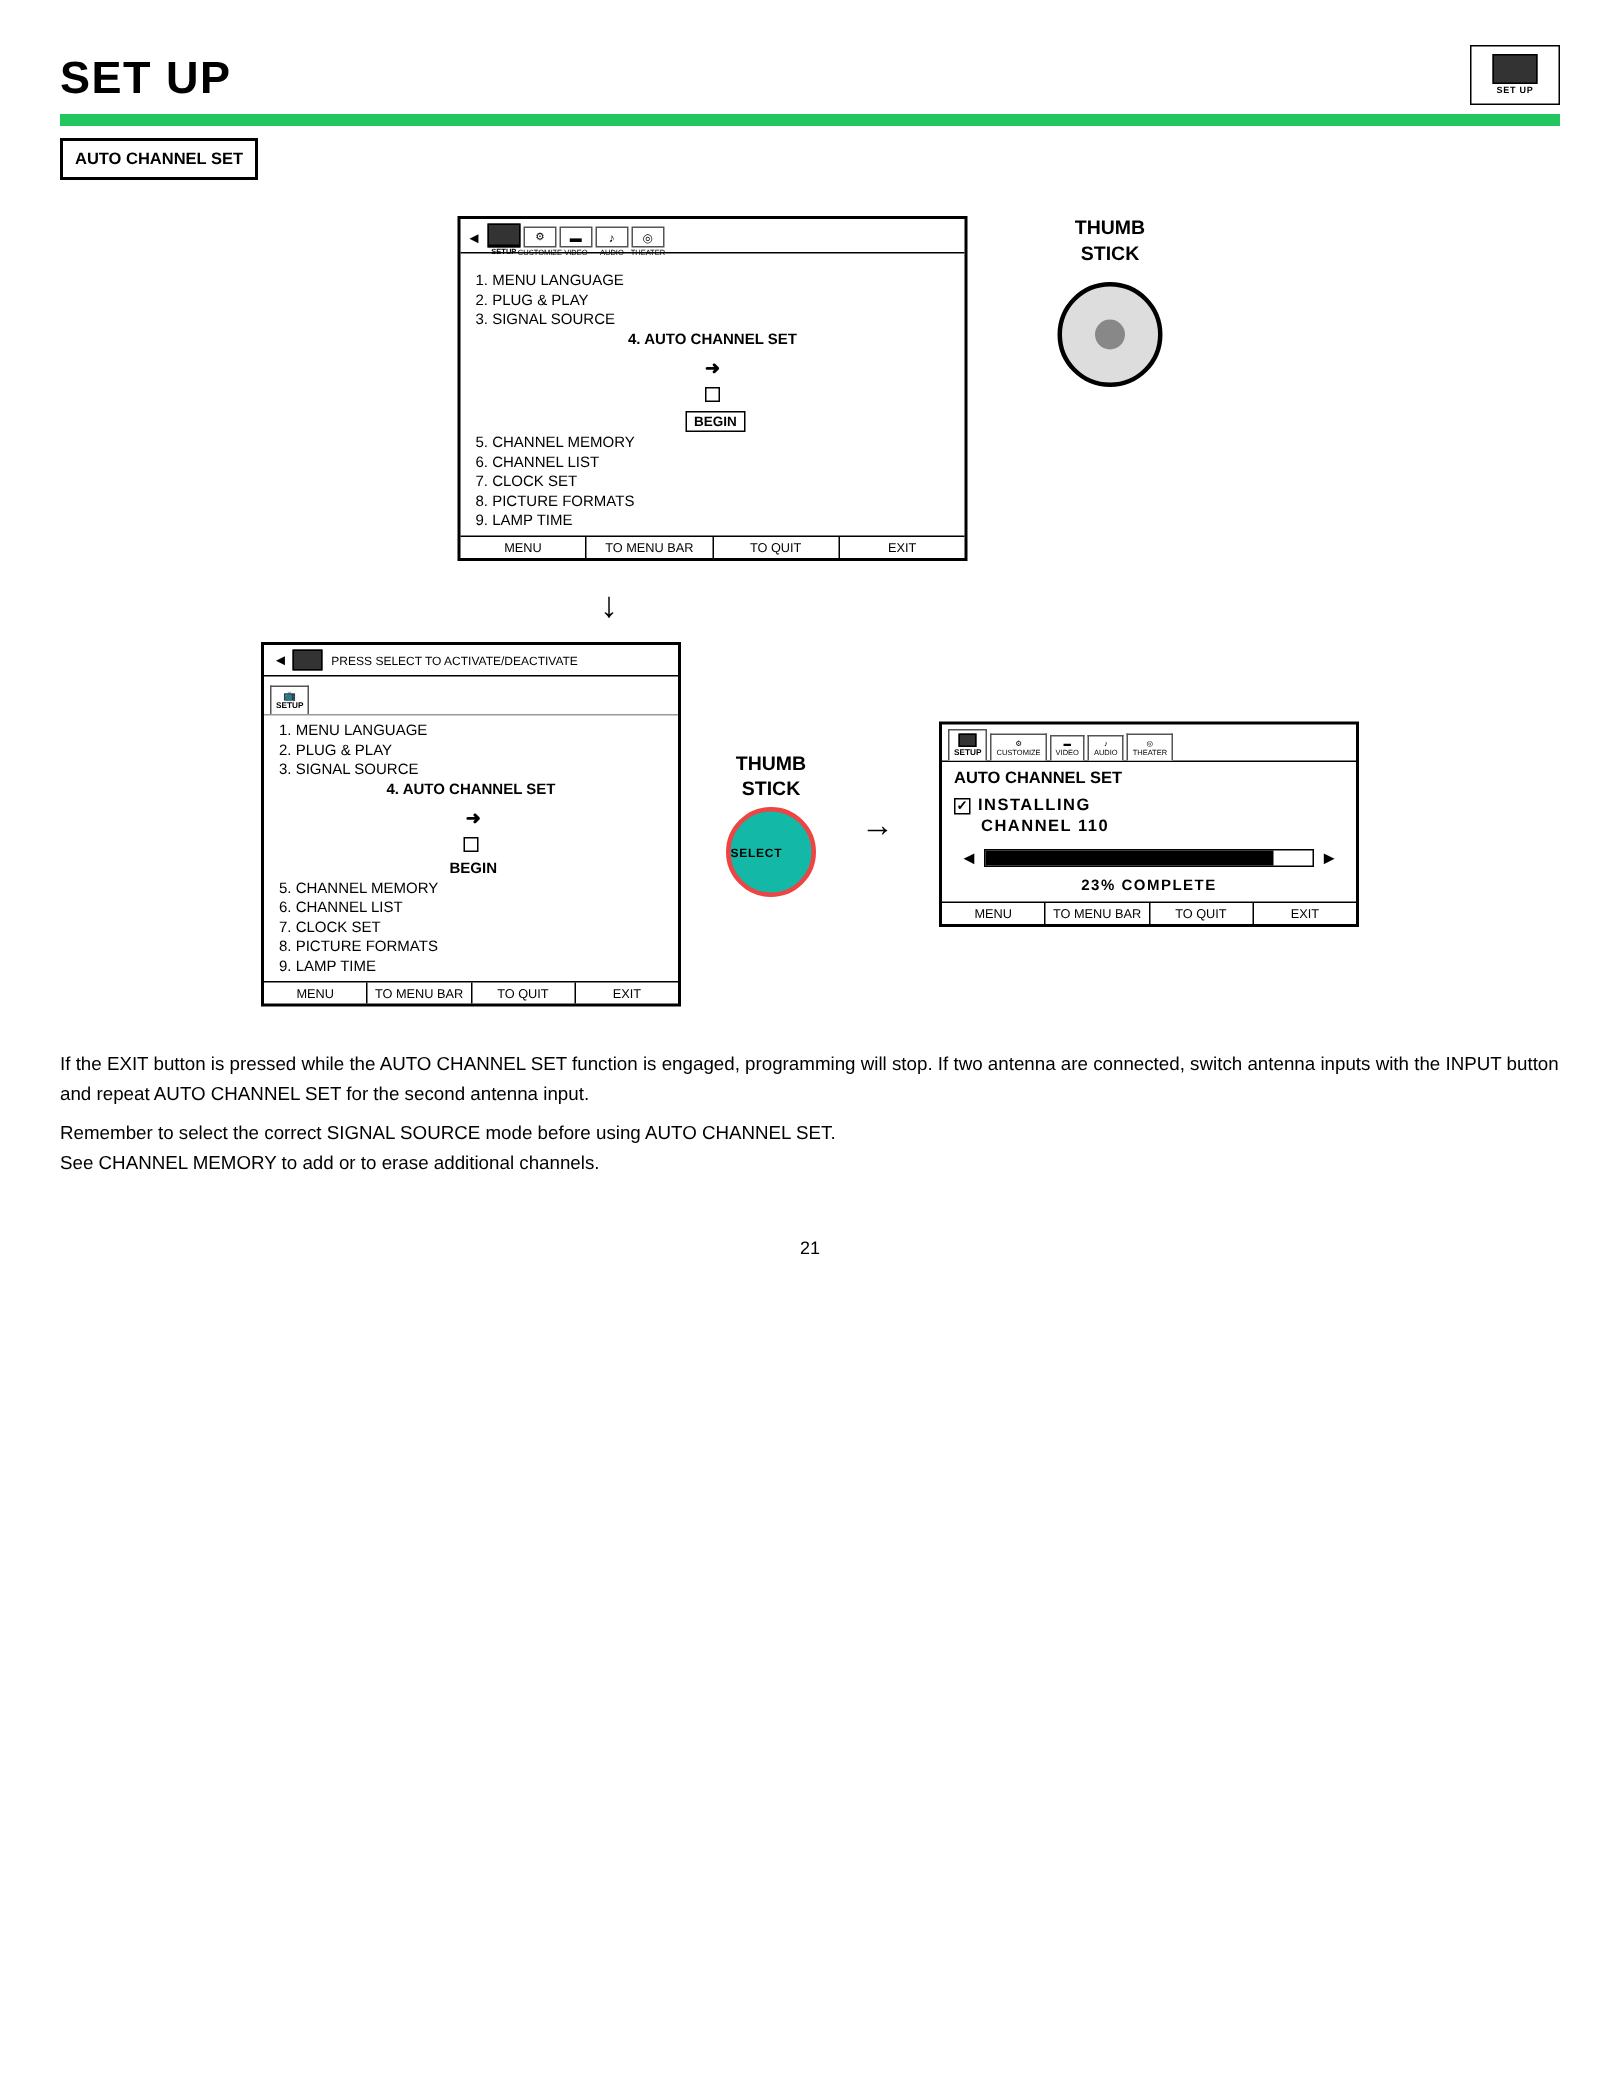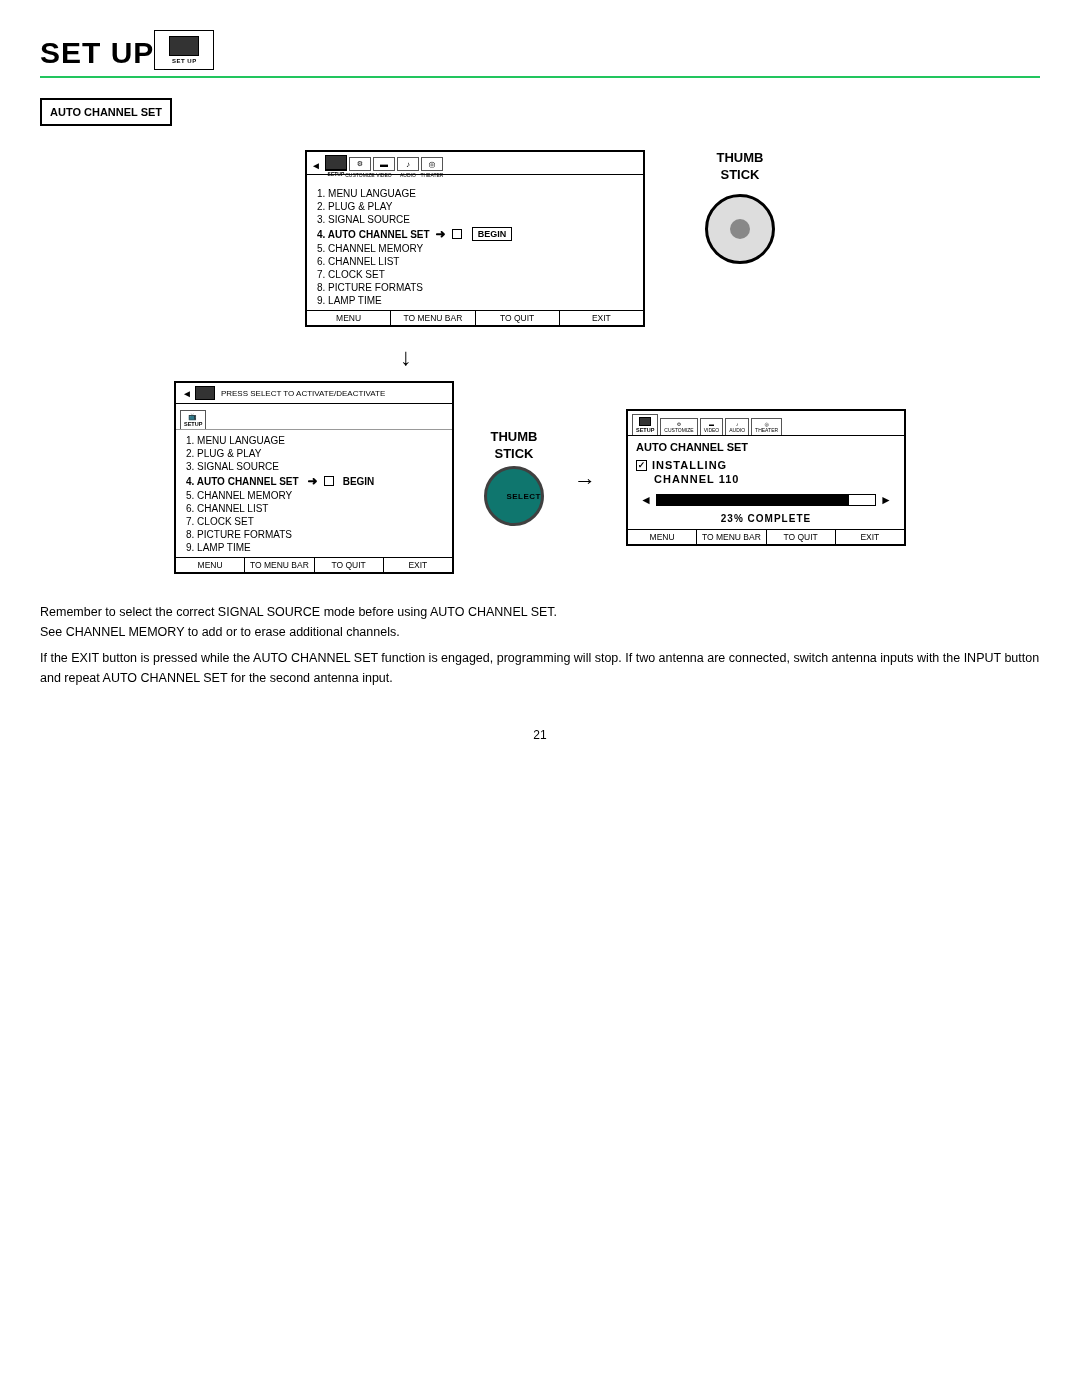--- a/index.html
+++ b/index.html
@@ -10,24 +10,25 @@
       min-height: 1397px;
       padding: 30px 40px;
       font-size: 13px;
       color: #000;
     }
 
     
     .page-title {
       font-size: 28px;
       font-weight: bold;
-      border-bottom: 2px solid #22c55e;
+      border-bottom: 8px solid #22c55e;
       padding-bottom: 6px;
-      margin-bottom: 20px;
-      display: flex;
+      margin-bottom: 8px;
+      display: flex;
+      justify-content: space-between;
       align-items: flex-end;
     }
     .setup-icon-box {
       border: 1px solid #000;
       width: 60px;
       height: 40px;
       display: flex;
       flex-direction: column;
       align-items: center;
       justify-content: center;
@@ -97,20 +98,21 @@
       padding: 1px 0;
       font-size: 10px;
     }
     .menu-items-list .mitem.bold {
       font-weight: bold;
     }
     .menu-items-list .mitem.highlighted {
       display: flex;
       align-items: center;
       gap: 6px;
+      flex-direction: column;
     }
     .begin-box {
       border: 1.5px solid #000;
       padding: 1px 5px;
       font-size: 9px;
       margin-left: 4px;
     }
     .checkbox-empty {
       width: 10px;
       height: 10px;
@@ -179,25 +181,25 @@
       align-items: center;
       justify-content: center;
       gap: 30px;
       width: 100%;
       position: relative;
     }
     .select-circle {
       width: 60px;
       height: 60px;
       border-radius: 50%;
-      border: 3px solid #404040;
-      background: #0f766e;
-      display: flex;
-      align-items: center;
-      justify-content: flex-end;
+      border: 3px solid #ef4444;
+      background: #14b8a6;
+      display: flex;
+      align-items: center;
+      justify-content: flex-start;
       font-size: 8px;
       font-weight: bold;
       letter-spacing: 0.5px;
     }
 
     
     .progress-screen {
       border: 2px solid #000;
       width: 280px;
       font-size: 10px;
@@ -481,17 +483,17 @@
         <div class="fcell">TO MENU BAR</div>
         <div class="fcell">TO QUIT</div>
         <div class="fcell">EXIT</div>
       </div>
     </div>
 
   </div>
 </div>
 
 <div class="body-text">
+  <p>If the EXIT button is pressed while the AUTO CHANNEL SET function is engaged, programming will stop.  If two antenna are connected, switch antenna inputs with the INPUT button and repeat AUTO CHANNEL SET for the second antenna input.</p>
   <p>Remember to select the correct SIGNAL SOURCE mode before using AUTO CHANNEL SET.<br>See CHANNEL MEMORY to add or to erase additional channels.</p>
-  <p>If the EXIT button is pressed while the AUTO CHANNEL SET function is engaged, programming will stop.  If two antenna are connected, switch antenna inputs with the INPUT button and repeat AUTO CHANNEL SET for the second antenna input.</p>
 </div>
 
 <div class="page-number">21</div>
 
 </body></html>

